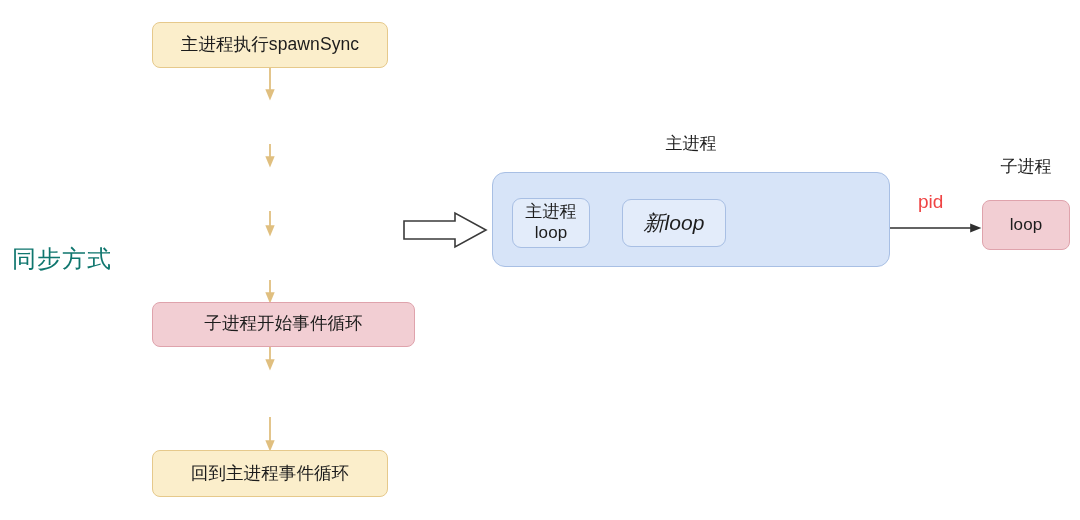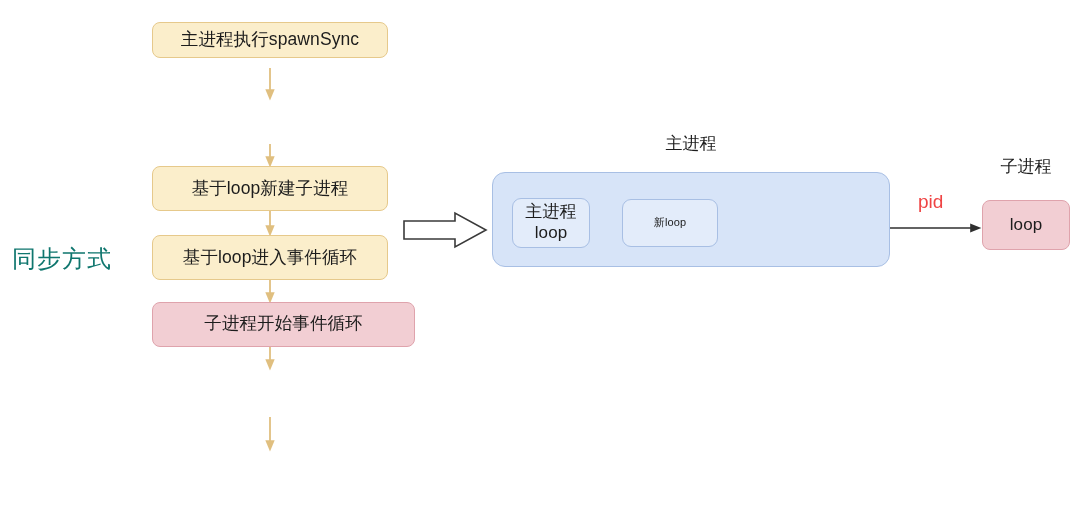--- a/index.html
+++ b/index.html
@@ -124,40 +124,39 @@
 
     <path d="M404,221 L455,221 L455,213 L486,230 L455,247 L455,239 L404,239 Z" fill="#ffffff" stroke="#3a3a3a" stroke-width="1.6" stroke-linejoin="miter"></path>
 
     <line x1="710" y1="223" x2="733" y2="223" stroke="#6d8fc4" stroke-width="1.5" marker-end="url(#arrow-blue)"></line>
 
     <line x1="881" y1="228" x2="979" y2="228" stroke="#2f2f2f" stroke-width="1.7" marker-end="url(#arrow-dark)"></line>
   </svg>
 
   <div class="side-label" style="left:12px; top:243px;">同步方式</div>
 
-  <div class="node yellow flow-node" style="left:152px; top:22px; width:236px; height:36px;">主进程执行spawnSync</div>
+  <div class="node yellow flow-node" style="left:152px; top:22px; width:236px; height:46px;">主进程执行spawnSync</div>
 
 
-  <div class="node yellow flow-node" style="left:152px; top:166px; width:236px; height:45px;">基于loop新建子进程</div>
 
-  <div class="node yellow flow-node" style="left:152px; top:235px; width:236px; height:45px;">基于loop进入事件循环</div>
 
   <div class="node pink flow-node" style="left:152px; top:302px; width:263px; height:45px;font-family:Liberation Mono, monospace;">子进程开始事件循环</div>
 
 
+  <div class="node yellow flow-node" style="left:152px; top:450px; width:236px; height:47px;">回到主进程事件循环</div>
 
   <div class="group-label" style="left:492px; top:132px; width:398px;">主进程</div>
 
   <div class="group-label" style="left:982px; top:155px; width:88px;">子进程</div>
 
   <div class="node blue-outer" style="left:492px; top:172px; width:398px; height:95px;"></div>
 
   <div class="node blue-inner flow-node" style="left:512px; top:198px; width:78px; height:50px; font-size:17px;">主进程
 loop</div>
 
-  <div class="node blue-inner flow-node" style="left:622px; top:199px; width:96px; height:48px; font-size:11px;">新loop</div>
+  <div class="node blue-inner flow-node" style="left:622px; top:199px; width:104px; height:48px; font-size:21px;font-style:italic;">新loop</div>
 
 
   <div class="edge-label" style="left:918px; top:191px;">pid</div>
 
   <div class="node pink flow-node" style="left:982px; top:200px; width:88px; height:50px; font-size:17px;">loop</div>
 
 </div>
 
 </body></html>

